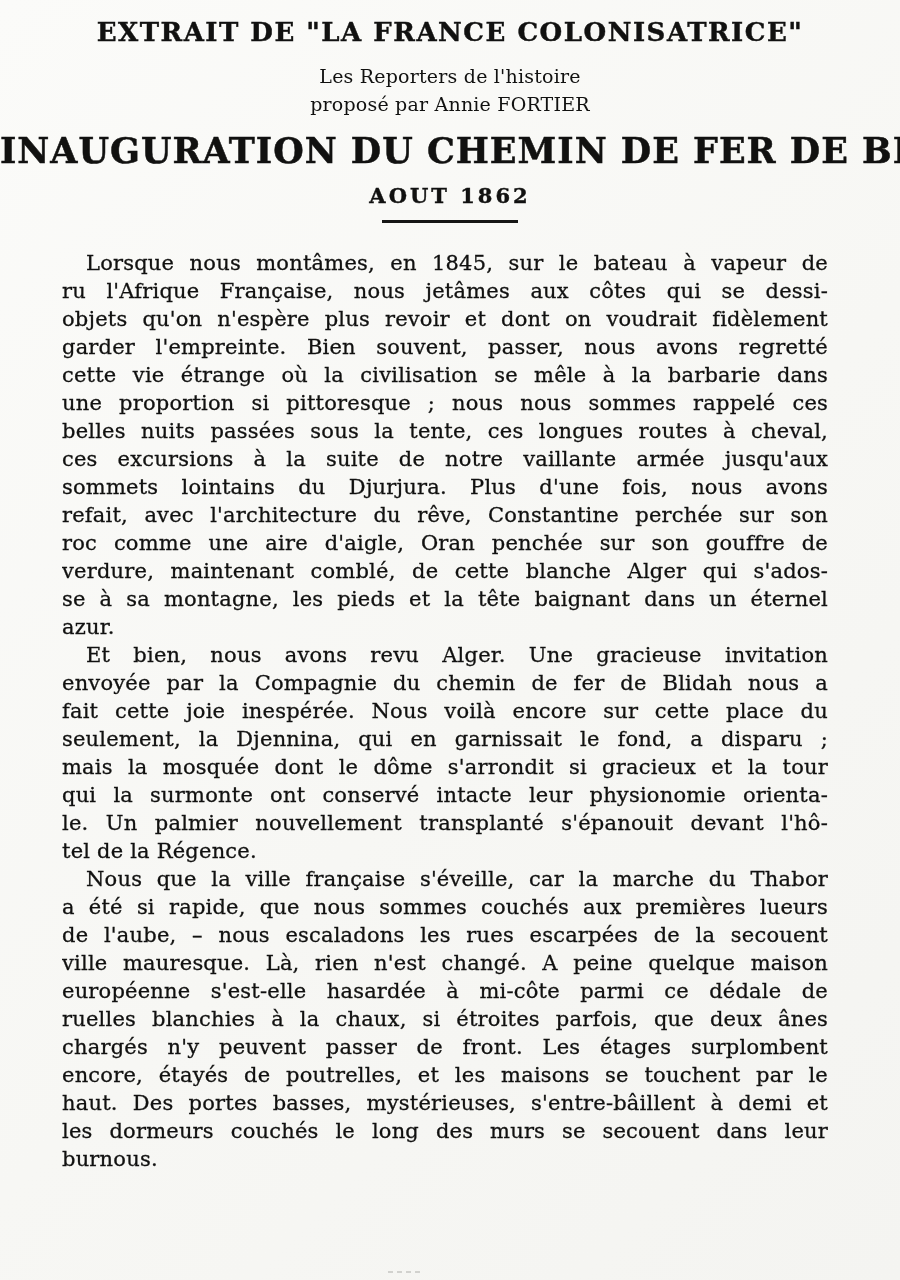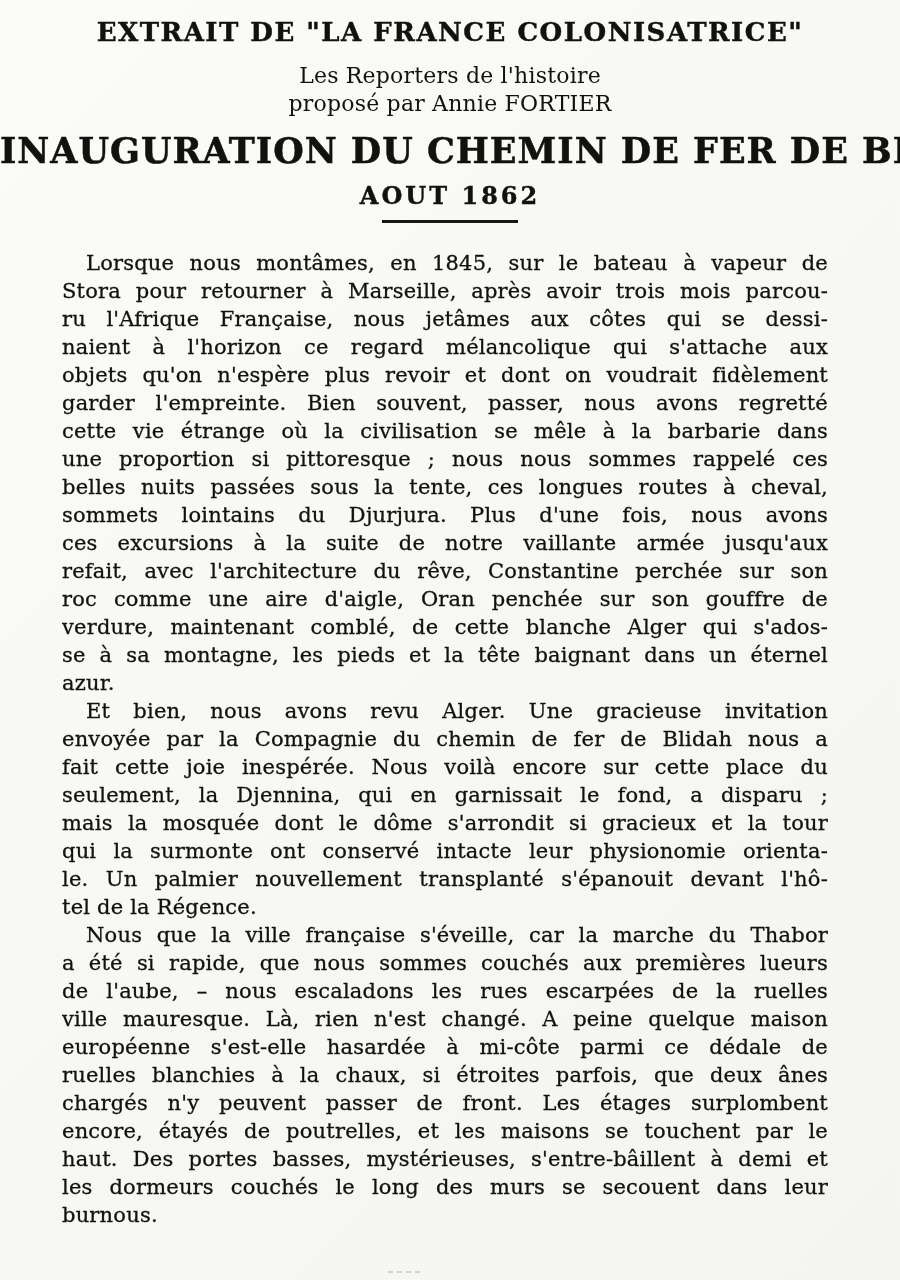--- a/index.html
+++ b/index.html
@@ -25,38 +25,38 @@
     padding-top: 17px;
     font-size: 26px;
     line-height: 30px;
     font-weight: bold;
     letter-spacing: 1.5px;
     white-space: nowrap;
     -webkit-text-stroke: 0.4px #111110;
   }
   .doc-subtitle {
     margin: 0;
-    font-size: 22px;
+    font-size: 19px;
     line-height: 28px;
     font-weight: normal;
     letter-spacing: 0.2px;
   }
   .doc-subtitle.first { margin-top: 15px; }
   .doc-heading {
     margin: 17px 0 0 0;
     font-size: 35px;
     line-height: 32px;
     font-weight: bold;
     letter-spacing: 1px;
     white-space: nowrap;
     -webkit-text-stroke: 0.5px #111110;
   }
   .doc-date {
     margin-top: 17px;
-    font-size: 24px;
+    font-size: 21px;
     line-height: 23px;
     font-weight: bold;
     letter-spacing: 3px;
     -webkit-text-stroke: 0.4px #111110;
   }
   .doc-rule {
     width: 136px;
     height: 3px;
     background: #161615;
     margin: 13px auto 0 auto;
@@ -102,30 +102,28 @@
     <p class="doc-subtitle">proposé par Annie FORTIER</p>
     <h2 class="doc-heading">INAUGURATION DU CHEMIN DE FER DE BLIDAH</h2>
     <div class="doc-date">AOUT 1862</div>
     <div class="doc-rule"></div>
   </header>
 
   <main class="doc-body">
 
     <div class="para">
       <div class="line first">Lorsque nous montâmes, en 1845, sur le bateau à vapeur de</div>
-      <div class="line">Stora pour retourner à Marseille, après avoir trois mois parcou-</div>
       <div class="line">ru l'Afrique Française, nous jetâmes aux côtes qui se dessi-</div>
-      <div class="line">naient à l'horizon ce regard mélancolique qui s'attache aux</div>
       <div class="line">objets qu'on n'espère plus revoir et dont on voudrait fidèlement</div>
       <div class="line">garder l'empreinte. Bien souvent, passer, nous avons regretté</div>
       <div class="line">cette vie étrange où la civilisation se mêle à la barbarie dans</div>
       <div class="line">une proportion si pittoresque ; nous nous sommes rappelé ces</div>
       <div class="line">belles nuits passées sous la tente, ces longues routes à cheval,</div>
+      <div class="line">ces excursions à la suite de notre vaillante armée jusqu'aux</div>
       <div class="line">sommets lointains du Djurjura. Plus d'une fois, nous avons</div>
-      <div class="line">ces excursions à la suite de notre vaillante armée jusqu'aux</div>
       <div class="line">refait, avec l'architecture du rêve, Constantine perchée sur son</div>
       <div class="line">roc comme une aire d'aigle, Oran penchée sur son gouffre de</div>
       <div class="line">verdure, maintenant comblé, de cette blanche Alger qui s'ados-</div>
       <div class="line">se à sa montagne, les pieds et la tête baignant dans un éternel</div>
       <div class="line last">azur.</div>
     </div>
 
     <div class="para">
       <div class="line first">Et bien, nous avons revu Alger. Une gracieuse invitation</div>
       <div class="line">envoyée par la Compagnie du chemin de fer de Blidah nous a</div>
@@ -133,21 +131,21 @@
       <div class="line">seulement, la Djennina, qui en garnissait le fond, a disparu ;</div>
       <div class="line">mais la mosquée dont le dôme s'arrondit si gracieux et la tour</div>
       <div class="line">qui la surmonte ont conservé intacte leur physionomie orienta-</div>
       <div class="line">le. Un palmier nouvellement transplanté s'épanouit devant l'hô-</div>
       <div class="line last">tel de la Régence.</div>
     </div>
 
     <div class="para">
       <div class="line first">Nous que la ville française s'éveille, car la marche du Thabor</div>
       <div class="line">a été si rapide, que nous sommes couchés aux premières lueurs</div>
-      <div class="line">de l'aube, – nous escaladons les rues escarpées de la ruelles</div>
+      <div class="line">de l'aube, – nous escaladons les rues escarpées de la secouent</div>
       <div class="line">ville mauresque. Là, rien n'est changé. A peine quelque maison</div>
       <div class="line">européenne s'est-elle hasardée à mi-côte parmi ce dédale de</div>
       <div class="line">ruelles blanchies à la chaux, si étroites parfois, que deux ânes</div>
       <div class="line">chargés n'y peuvent passer de front. Les étages surplombent</div>
       <div class="line">encore, étayés de poutrelles, et les maisons se touchent par le</div>
       <div class="line">haut. Des portes basses, mystérieuses, s'entre-bâillent à demi et</div>
       <div class="line">les dormeurs couchés le long des murs se secouent dans leur</div>
       <div class="line last">burnous.</div>
     </div>
 

